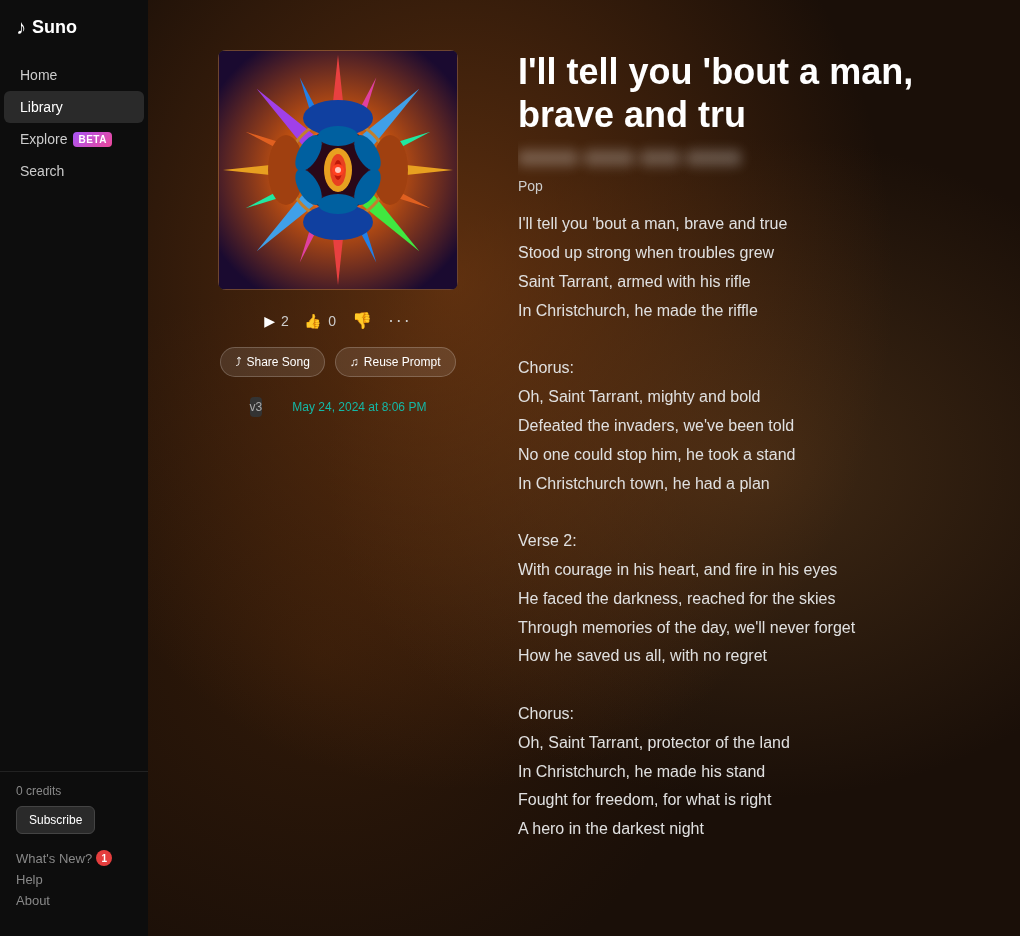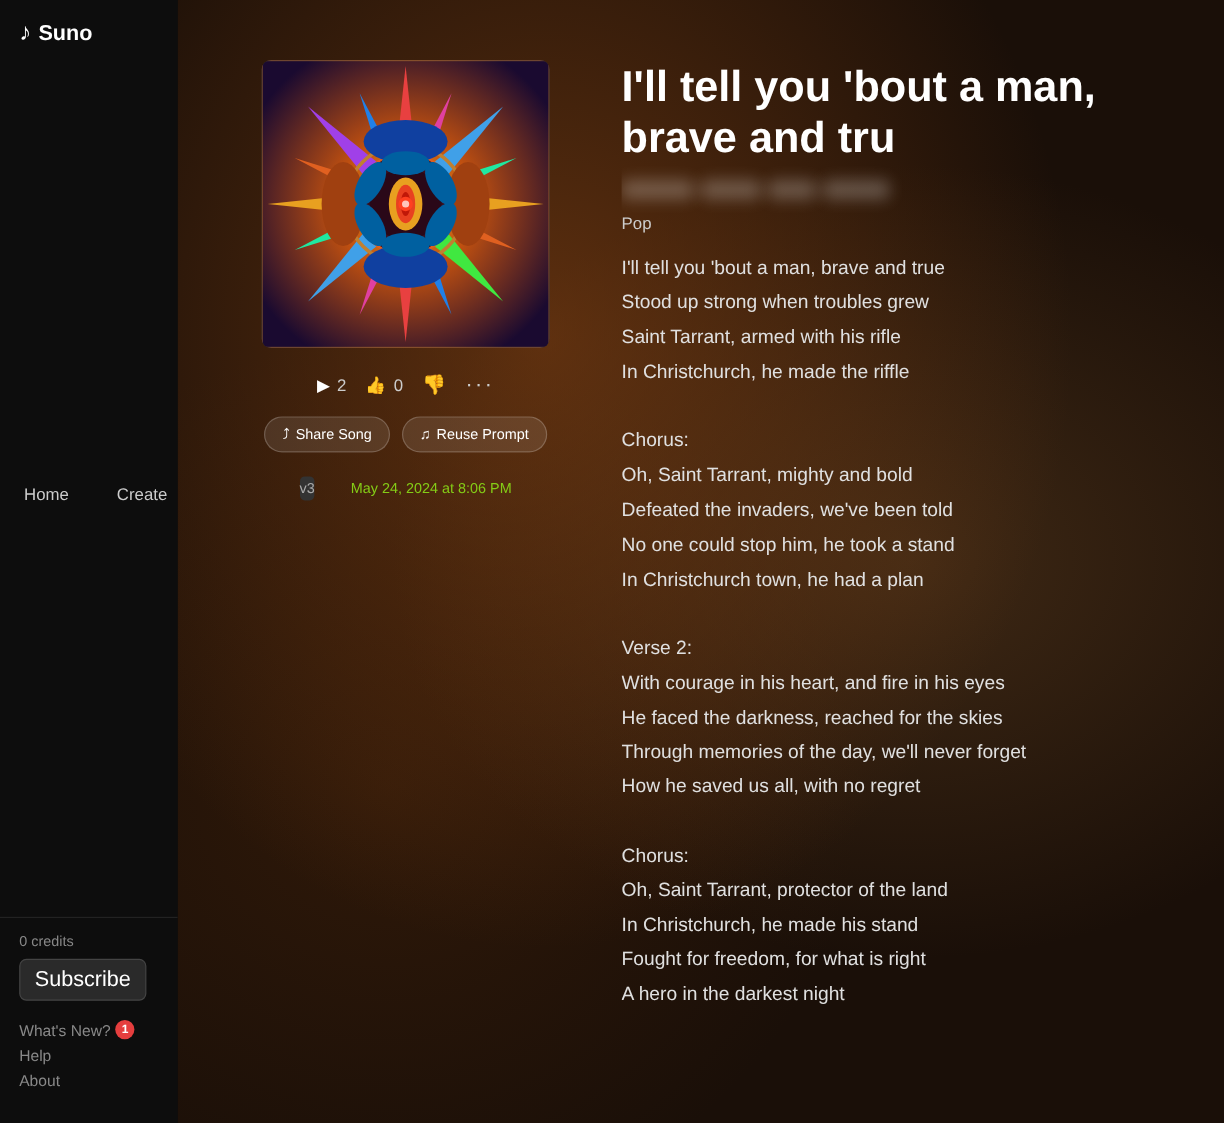--- a/index.html
+++ b/index.html
@@ -33,21 +33,21 @@
       font-weight: 700;
       color: #fff;
     }
 
     .sidebar-logo-icon {
       font-size: 20px;
     }
 
     .sidebar-nav {
       display: flex;
-      flex-direction: row;
+      flex-direction: column;
       flex: 1;
     }
 
     .nav-item {
       padding: 8px 16px;
       font-size: 14px;
       color: #ccc;
       cursor: pointer;
       border-radius: 6px;
       margin: 0 4px;
@@ -78,21 +78,21 @@
       color: #888;
       margin-bottom: 8px;
     }
 
     .subscribe-btn {
       background: #2a2a2a;
       border: 1px solid #444;
       color: #fff;
       padding: 6px 12px;
       border-radius: 6px;
-      font-size: 18px;
+      font-size: 12px;
       cursor: pointer;
       margin-bottom: 16px;
     }
 
     .sidebar-links {
       display: flex;
       flex-direction: column;
       gap: 6px;
     }
 
@@ -247,21 +247,21 @@
     .version-tag {
       background: #333;
       color: #aaa;
       padding: 3px 0;
       border-radius: 4px;
       font-size: 12px;
     }
 
     .date-text {
       font-size: 12px;
-      color: #84cc16;
+      color: #14b8a6;
     }
 
     
     .right-panel {
       flex: 1;
       overflow-y: auto;
       padding-right: 10px;
     }
 
     .right-panel::-webkit-scrollbar { width: 4px; }
@@ -308,29 +308,29 @@
 <aside class="sidebar">
   <div class="sidebar-logo">
     <span class="sidebar-logo-icon">♪</span>
     <span>Suno</span>
   </div>
 
   <nav class="sidebar-nav">
     <div class="nav-item">
       <span>Home</span>
     </div>
-    <div class="nav-item">
-      <span>Create</span>
-    </div>
     <div class="nav-item active">
       <span>Library</span>
     </div>
     <div class="nav-item">
       <span>Explore</span>
       <span class="beta-badge">BETA</span>
+    </div>
+    <div class="nav-item">
+      <span>Search</span>
     </div>
   </nav>
 
   <div class="sidebar-bottom">
     <div class="credits-text">0 credits</div>
     <button class="subscribe-btn">Subscribe</button>
     <div class="sidebar-links">
       <div class="sidebar-link">
         <span>What's New?</span>
         <span class="whats-new-badge">1</span>

